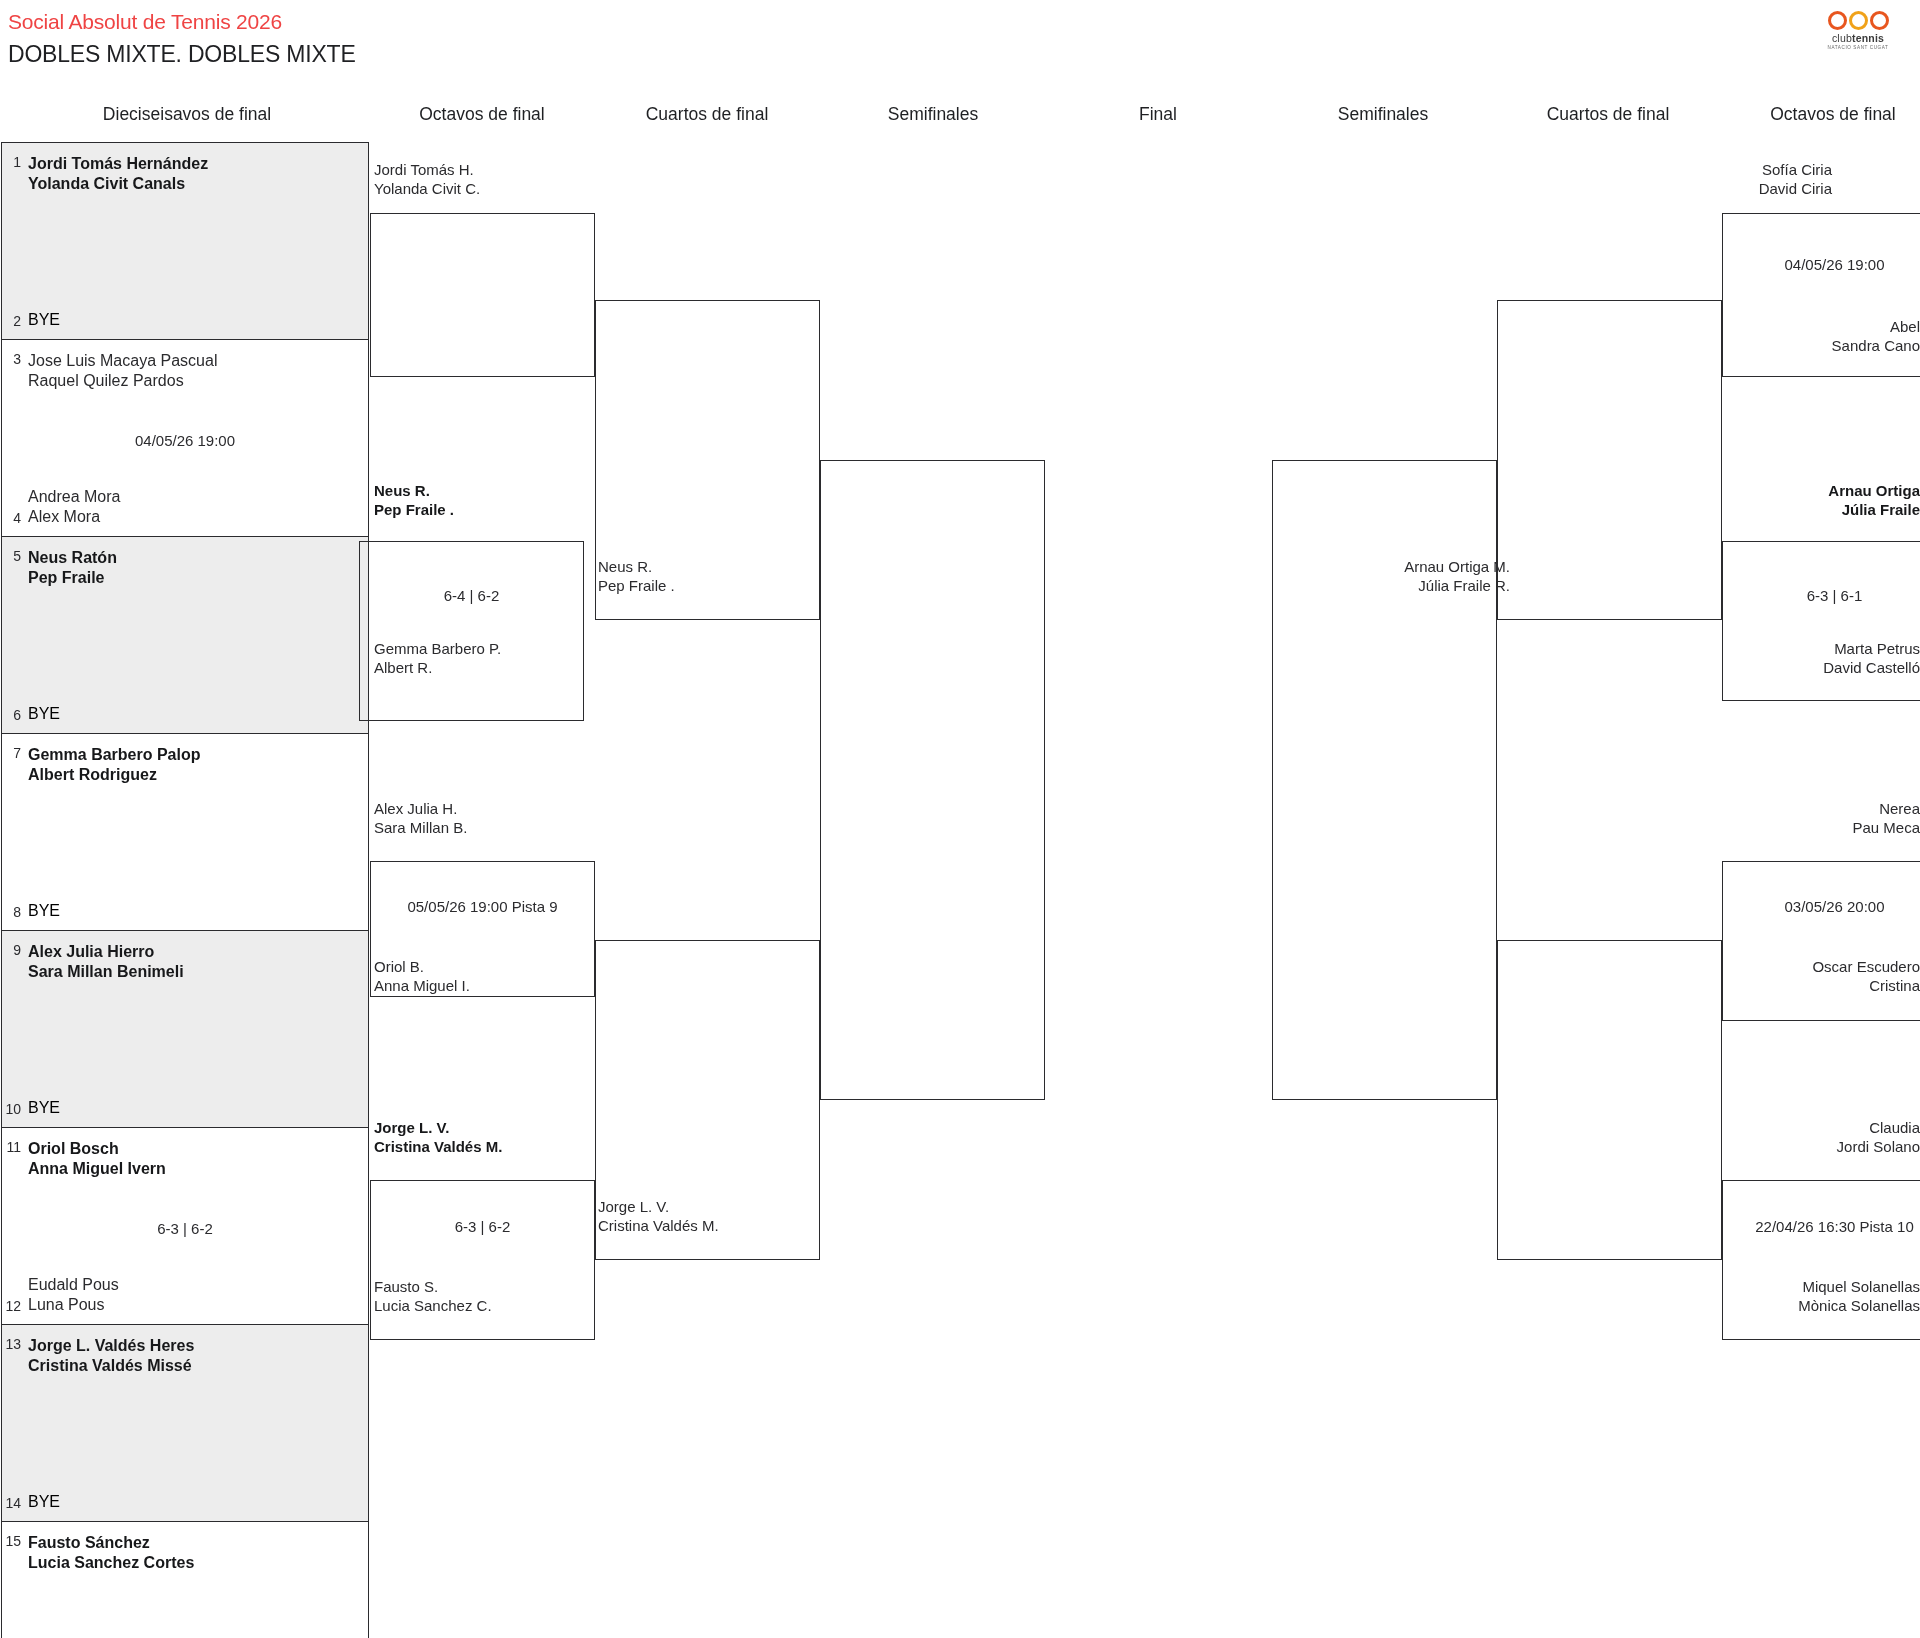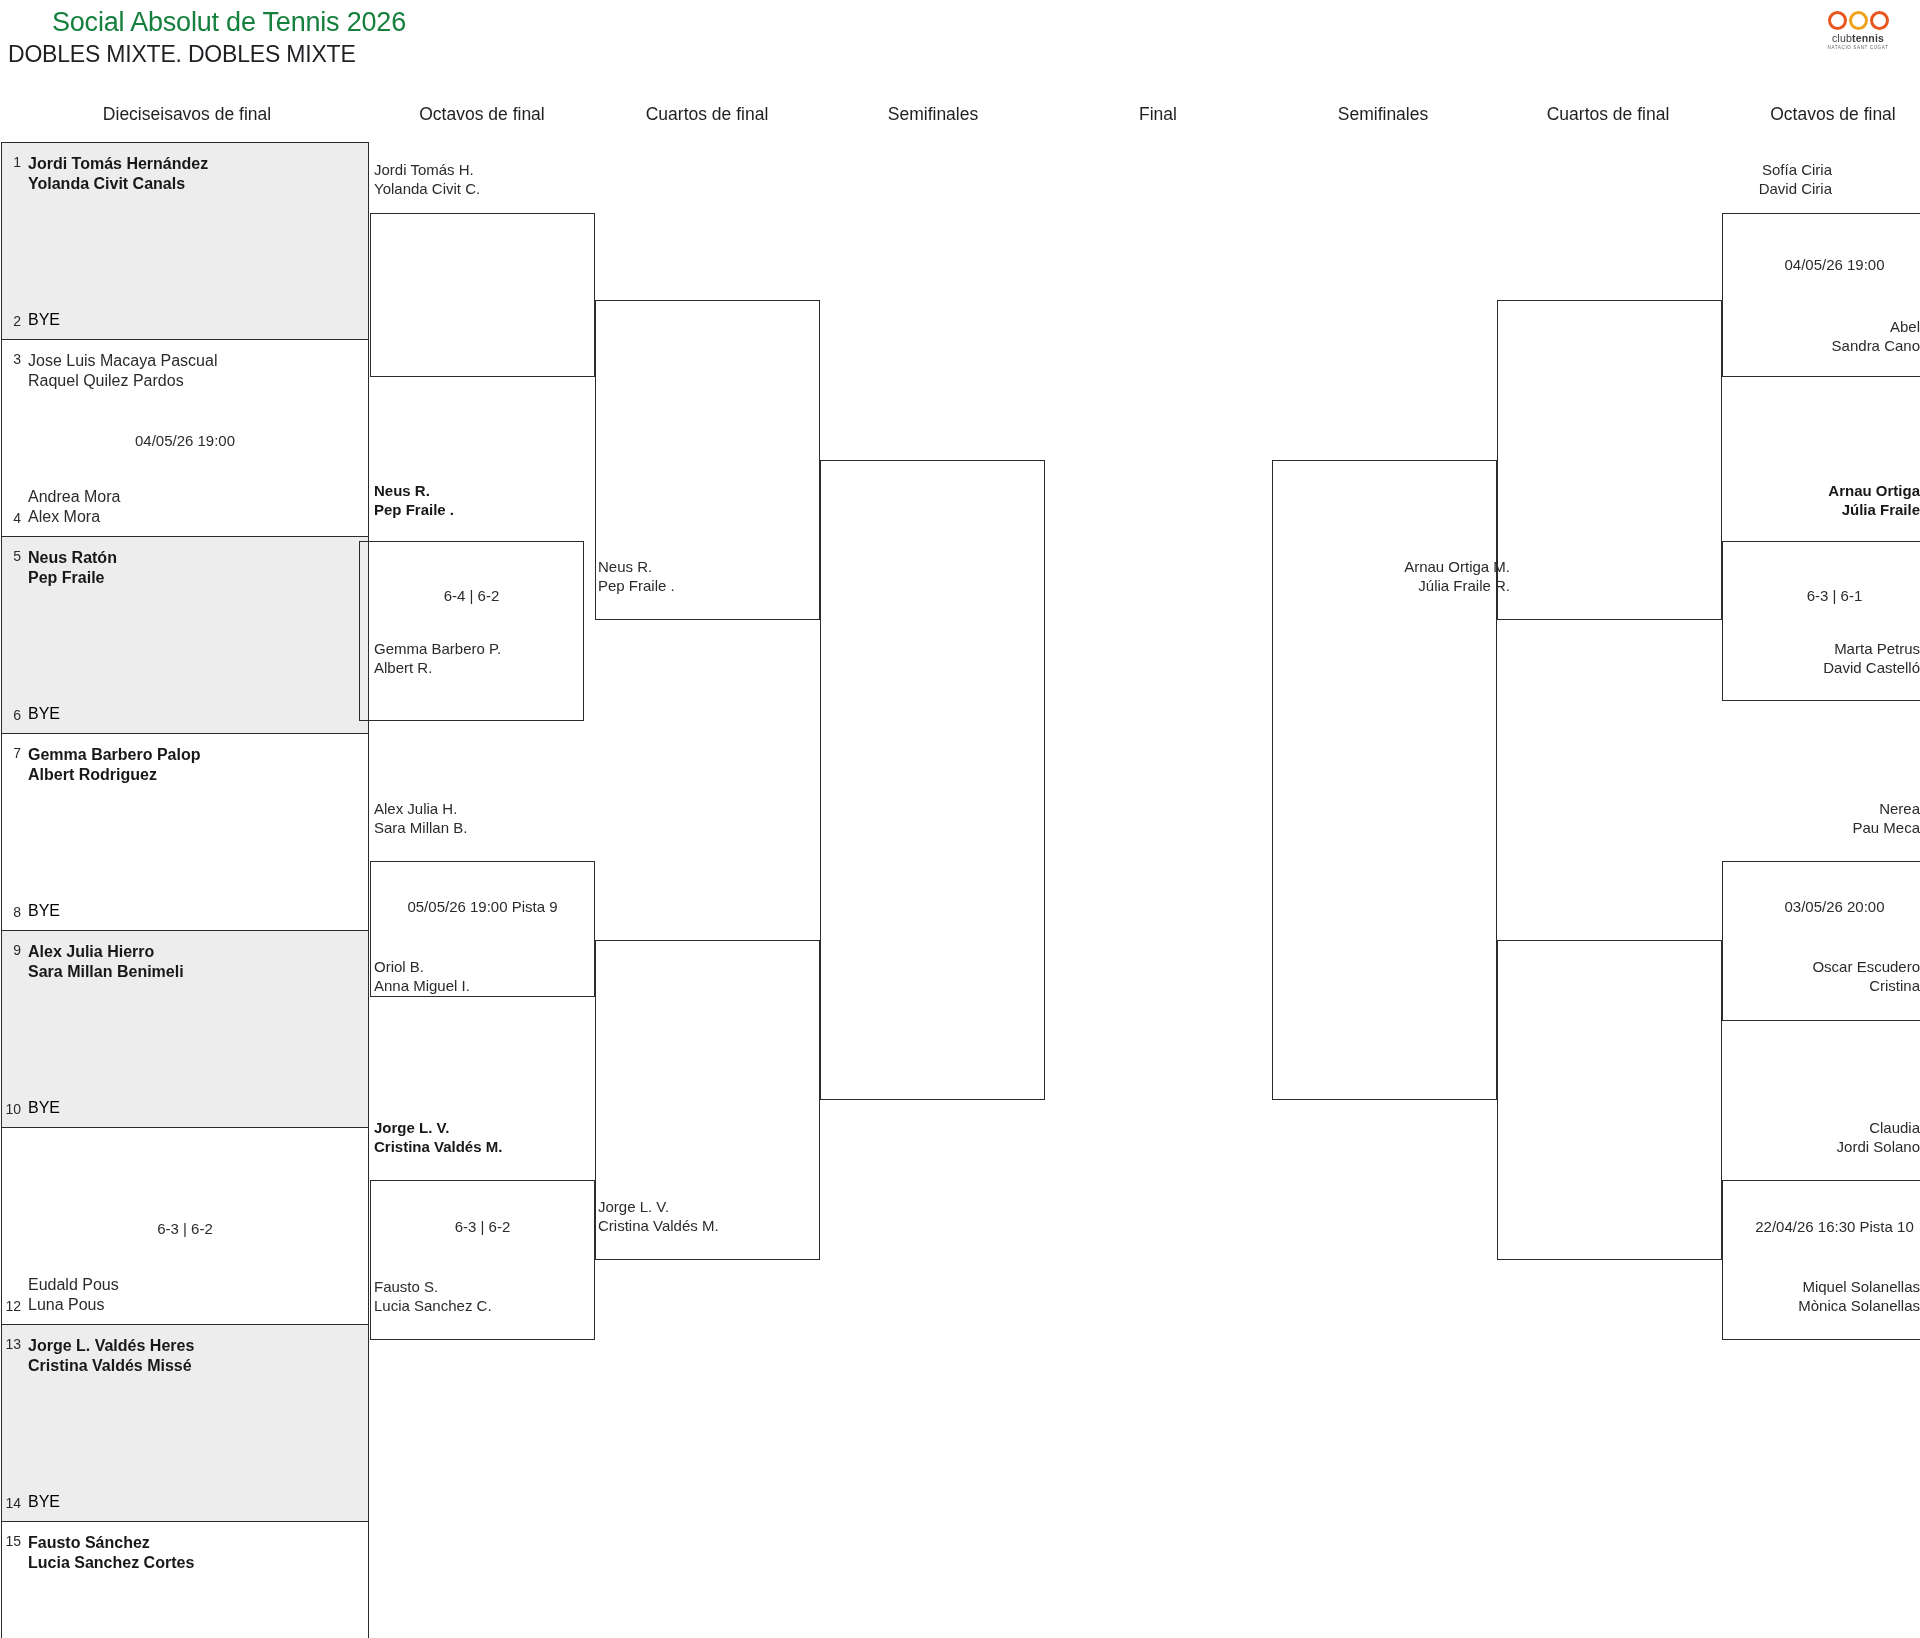--- a/index.html
+++ b/index.html
@@ -2,21 +2,21 @@
 <html><head>
 <meta charset="utf-8">
 <style>
   html,body{margin:0;padding:0;}
   body{
     width:1920px;height:1638px;background:#ffffff;
     font-family:"Liberation Sans", sans-serif;
     color:#1f2023;overflow:hidden;position:relative;
   }
   .header{position:absolute;left:8px;top:6px;}
-  .title1{font-size:27px;font-weight:400;line-height:32px;color:#15803d;letter-spacing:-.2px;margin-left:44px;}
+  .title1{font-size:21px;font-weight:400;line-height:32px;color:#ef4444;letter-spacing:-.2px;}
   .title2{font-size:23px;font-weight:400;line-height:32px;color:#1f2023;letter-spacing:-.2px;}
   .logo{position:absolute;right:14px;top:8px;width:96px;height:46px;text-align:center;}
   .logo-dots{display:flex;justify-content:center;align-items:center;gap:2px;height:24px;}
   .logo-dots i{display:block;border-radius:50%;}
   .d1{width:13px;height:13px;border:3px solid #e8561f;}
   .d2{width:13px;height:13px;border:3px solid #f0a21a;}
   .d3{width:13px;height:13px;border:3px solid #e8561f;}
   .logo-text{font-size:10.5px;line-height:12px;color:#3b3b3b;font-weight:700;letter-spacing:.2px;}
   .logo-text .lt-thin{font-weight:400;}
   .logo-sub{font-size:4.6px;letter-spacing:.6px;color:#6a6a6a;line-height:7px;}
@@ -132,20 +132,25 @@
       <span><span class="sname bold">Alex Julia Hierro</span><br>
       <span class="sname bold">Sara Millan Benimeli</span></span>
       </div>
     <div class="sideB">
         <span class="snum">10</span>
       <span class="bye">BYE</span>
       </div>
   </div>
 
   <div class="seedblock">
+    <div class="sideA">
+        <span class="snum">11</span>
+      <span><span class="sname bold">Oriol Bosch</span><br>
+      <span class="sname bold">Anna Miguel Ivern</span></span>
+      </div>
     <div class="seedmeta" style="top:92px;">6-3 | 6-2</div>
     <div class="sideB">
         <span class="snum">12</span>
       <span><span class="sname">Eudald Pous</span><br>
       <span class="sname">Luna Pous</span></span>
       </div>
   </div>
 
   <div class="seedblock shade">
     <div class="sideA">

